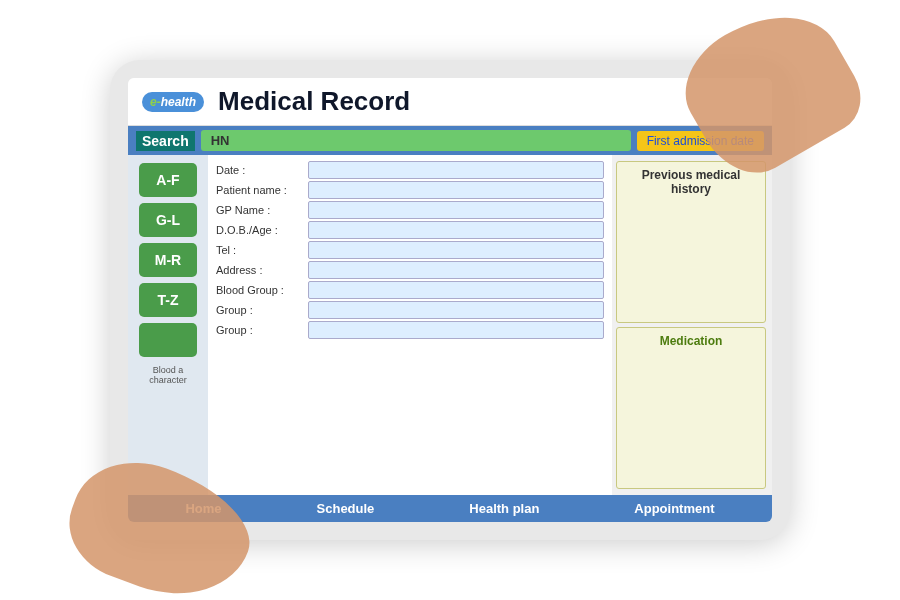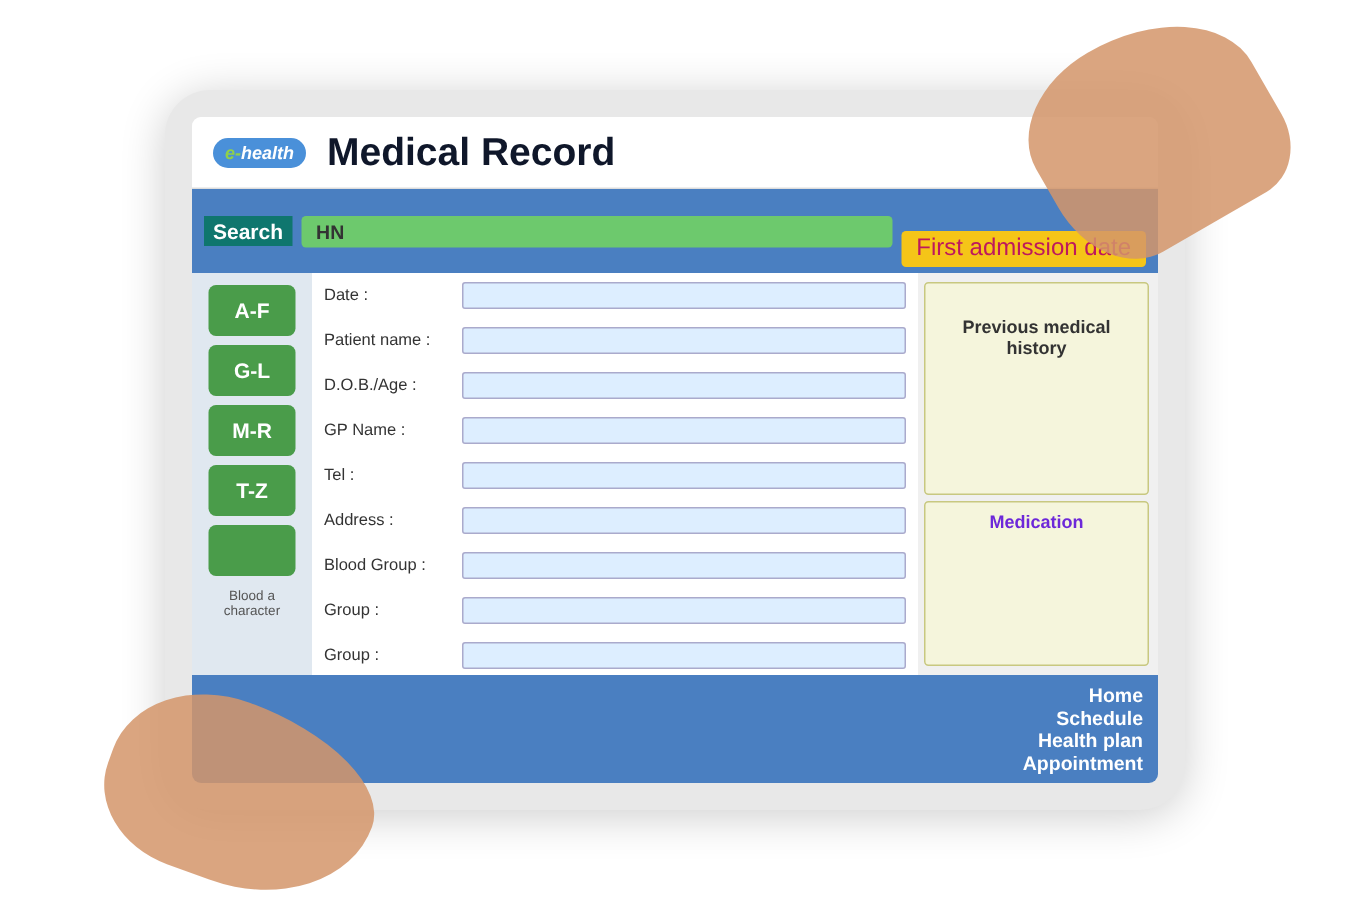--- a/index.html
+++ b/index.html
@@ -87,25 +87,24 @@
       color: #333;
       font-weight: bold;
       font-size: 13px;
       padding: 3px 10px;
       flex: 1;
       border-radius: 3px;
     }
 
     .admission-field {
       background: #f5c518;
-      color: #be185d;
-      font-size: 16px;
+      color: #1d4ed8;
+      font-size: 12px;
       padding: 3px 10px;
       border-radius: 3px;
-      margin-top: 24px;
     }
 
     
     .main-content {
       display: flex;
       flex: 1;
       overflow: hidden;
     }
 
     
@@ -148,21 +147,21 @@
       margin-top: 2px;
     }
 
     
     .form-area {
       flex: 1;
       background: #ffffff;
       padding: 6px 8px;
       display: flex;
       flex-direction: column;
-      gap: 12px;
+      gap: 2px;
     }
 
     .form-row {
       display: flex;
       align-items: center;
       gap: 4px;
     }
 
     .form-label {
       font-size: 11px;
@@ -190,21 +189,21 @@
     }
 
     .history-box {
       background: #f5f5dc;
       border: 1px solid #c8c880;
       flex: 1;
       border-radius: 3px;
       display: flex;
       align-items: flex-start;
       justify-content: center;
-      padding: 22px;
+      padding: 6px;
     }
 
     .history-box-label {
       font-size: 12px;
       font-weight: bold;
       color: #333;
       text-align: center;
     }
 
     .medication-box {
@@ -214,32 +213,31 @@
       border-radius: 3px;
       display: flex;
       align-items: flex-start;
       justify-content: center;
       padding: 6px;
     }
 
     .medication-box-label {
       font-size: 12px;
       font-weight: bold;
-      color: #6d28d9;
+      color: #4d7c0f;
       text-align: center;
     }
 
     
     .bottom-nav {
       background: #4a7fc1;
       display: flex;
-      align-items: flex-end;
+      align-items: flex-start;
       justify-content: space-around;
       padding: 6px 10px;
-      flex-direction: column;
     }
 
     .nav-item {
       color: white;
       font-weight: bold;
       font-size: 13px;
       cursor: pointer;
     }
 
     
@@ -308,25 +306,25 @@
         <div class="form-area">
           <div class="form-row">
             <div class="form-label">Date :</div>
             <div class="form-input"></div>
           </div>
           <div class="form-row">
             <div class="form-label">Patient name :</div>
             <div class="form-input"></div>
           </div>
           <div class="form-row">
+            <div class="form-label">GP Name :</div>
+            <div class="form-input"></div>
+          </div>
+          <div class="form-row">
             <div class="form-label">D.O.B./Age :</div>
-            <div class="form-input"></div>
-          </div>
-          <div class="form-row">
-            <div class="form-label">GP Name :</div>
             <div class="form-input"></div>
           </div>
           <div class="form-row">
             <div class="form-label">Tel :</div>
             <div class="form-input"></div>
           </div>
           <div class="form-row">
             <div class="form-label">Address :</div>
             <div class="form-input"></div>
           </div>

